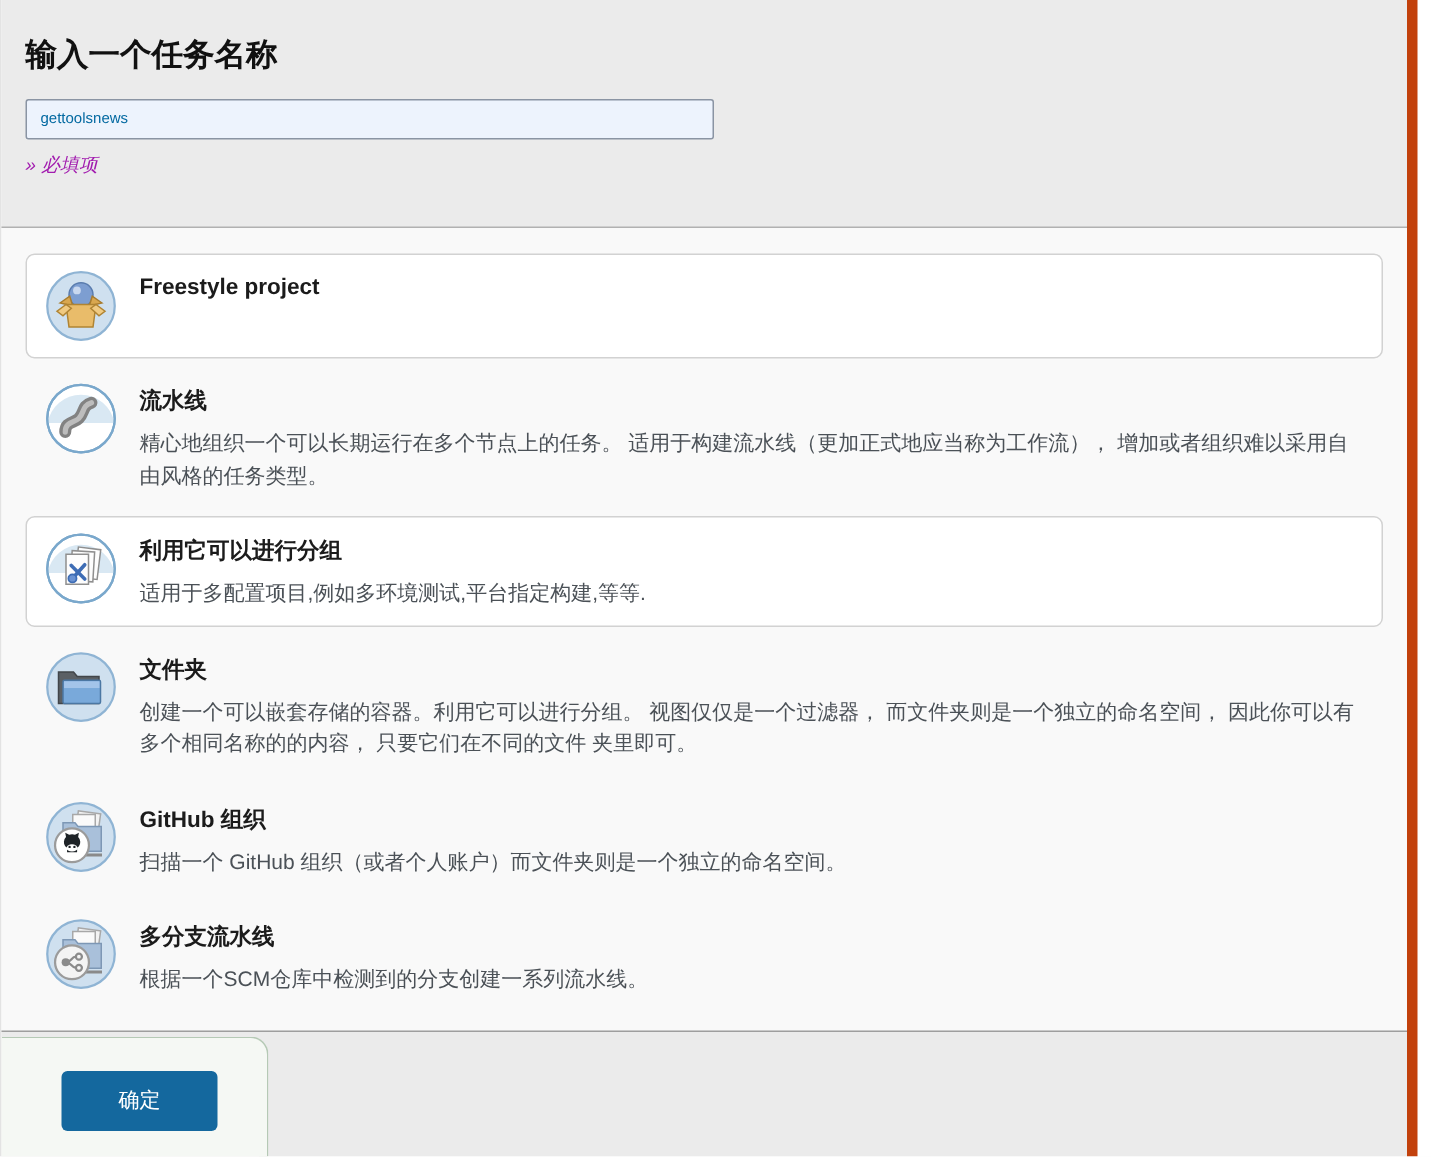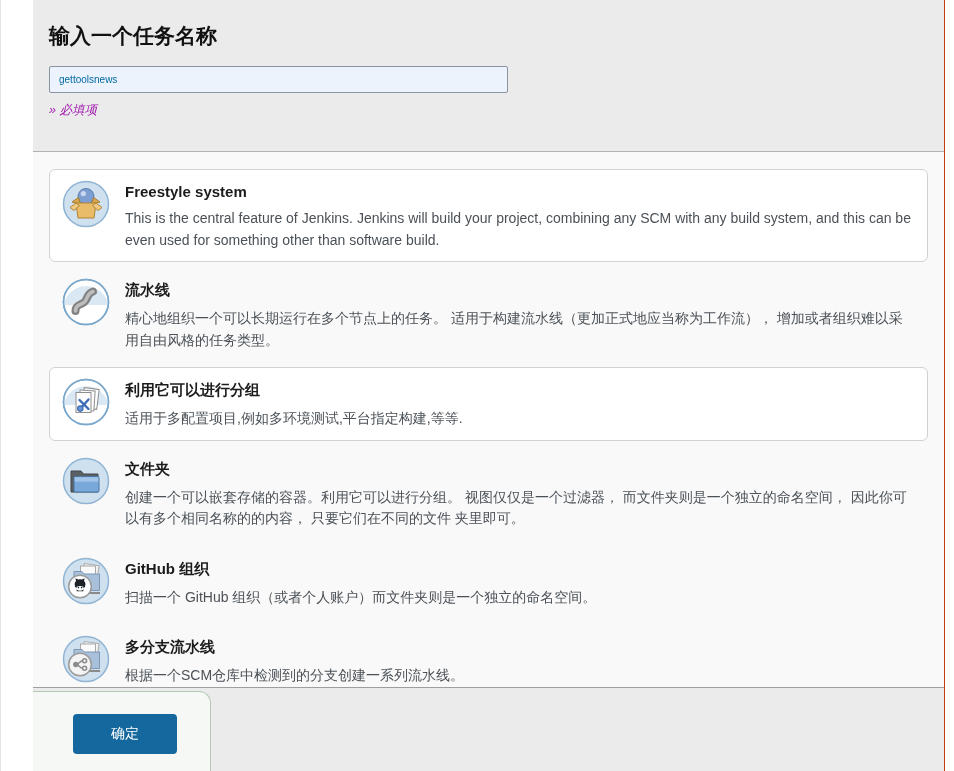--- a/index.html
+++ b/index.html
@@ -4,23 +4,23 @@
 <style>
   * { box-sizing: border-box; }
   html,body { margin:0; padding:0; background:#ffffff; }
   body {
     width:954px; height:771px; overflow:hidden;
     font-family:"Liberation Sans", sans-serif;
     -webkit-font-smoothing:antialiased;
   }
   .container {
     width:945px; height:771px;
-    border-right:1px solid #c2410c;
+    border-right:7px solid #c2410c;
     border-left:1px solid #e3e3e3;
-    display:flex; flex-direction:column;padding-left:32px;
+    display:flex; flex-direction:column;
   }
   
   .top-panel {
     background:#ebebeb;
     border-bottom:1px solid #b1b1b1;
     height:152px;
     padding:12px 16px;
     flex:0 0 auto;
   }
   .page-title {
@@ -120,22 +120,21 @@
           <circle cx="24" cy="16.5" r="8" fill="#7d9ed1" stroke="#5a7cae"></circle>
           <circle cx="21.3" cy="13.6" r="2.6" fill="#c9d8ef"></circle>
           <path d="M10 22 L16.5 17.5 L18.5 24 Z" fill="#d9a74f" stroke="#a87c2e"></path>
           <path d="M38 22 L31.5 17.5 L29.5 24 Z" fill="#d9a74f" stroke="#a87c2e"></path>
           <path d="M14 23 L34 23 L32 38 L16 38 Z" fill="#e9bc6a" stroke="#b08433"></path>
           <path d="M14 23 L8 27.5 L12 30.5 L17.5 25.5 Z" fill="#f0ca82" stroke="#b08433"></path>
           <path d="M34 23 L40 27.5 L36 30.5 L30.5 25.5 Z" fill="#f0ca82" stroke="#b08433"></path>
         </svg>
       </span>
       <div class="item-text">
-        <div class="item-title">Freestyle system</div>
-        <div class="item-desc">This is the central feature of Jenkins. Jenkins will build your project, combining any SCM with any build system, and this can be even used for something other than software build.</div>
+        <div class="item-title">Freestyle project</div>
       </div>
     </div>
 
     <div class="item">
       <span class="item-icon">
         <svg width="48" height="48" viewBox="0 0 48 48">
           <circle cx="24" cy="24" r="22.5" fill="#ffffff" stroke="#7aa8cc" stroke-width="1.5"></circle>
           <path d="M1.8 27 A22.5 22.5 0 0 1 46.2 27 Z" fill="#d9e8f3"></path>
           <circle cx="24" cy="24" r="22.5" fill="none" stroke="#7aa8cc" stroke-width="1.5"></circle>
           <path d="M13.5 33 C13.5 26 19.5 27 22.5 24 C26.5 20 24.5 15.5 31 13.5" fill="none" stroke="#828282" stroke-width="8" stroke-linecap="round"></path>

